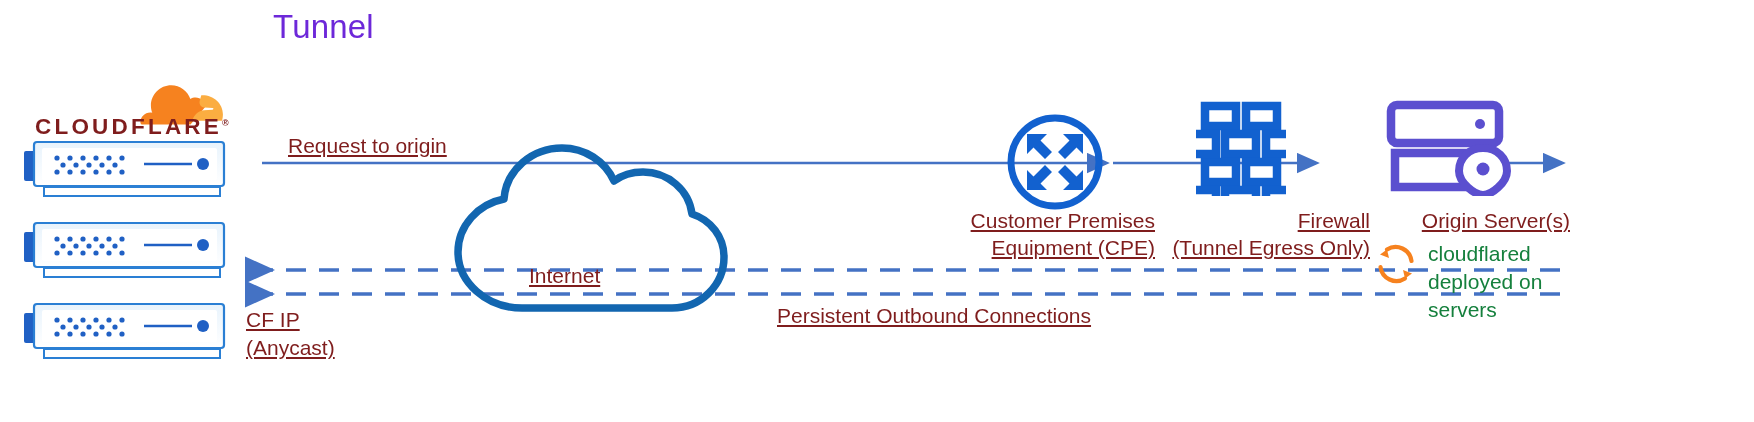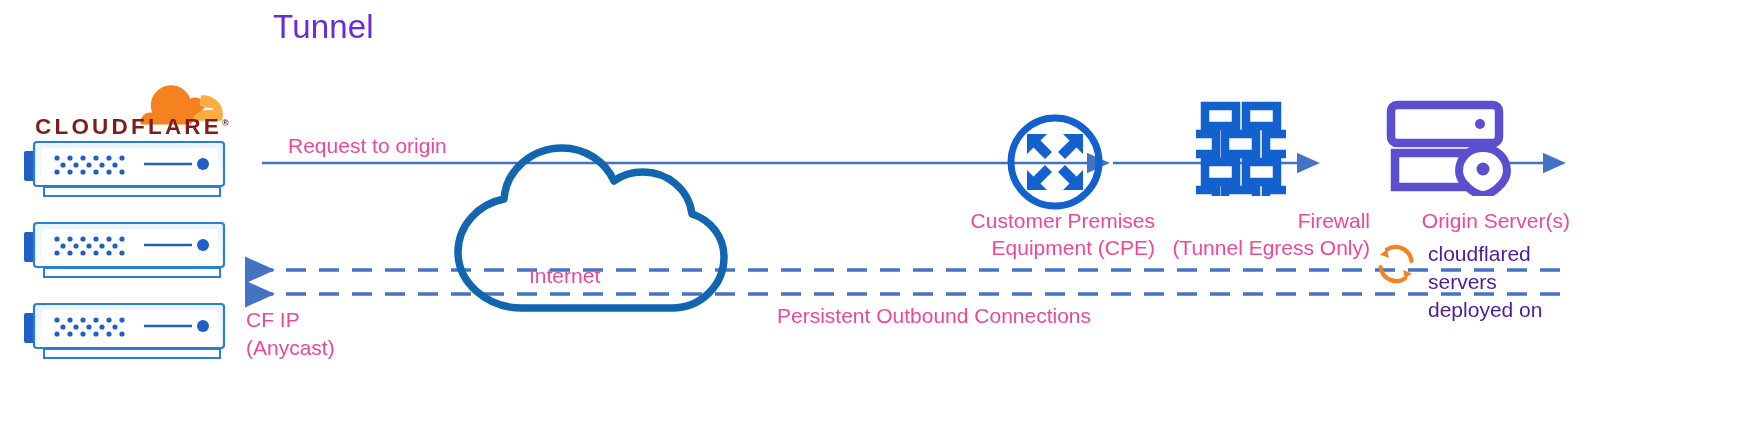--- a/index.html
+++ b/index.html
@@ -49,44 +49,45 @@
     letter-spacing: 0;
   }
 
   
   .server-unit { width: 205px; height: 60px; }
   .server-unit svg { display: block; }
 
   
   .lbl {
     font-size: 21px;
-    color: #ec4899;
+    color: #7f1d1d;
     line-height: 27px;
     white-space: nowrap;
+    text-decoration: underline;
   }
   .lbl.center { text-align: right; }
 
   
   #label-request-to-origin { left: 288px; top: 132px; }
   #label-internet { left: 529px; top: 219px; margin-top: 43px; }
   #label-persistent { left: 729px; top: 302px; margin-left: 48px; }
   #label-cf-ip { left: 246px; top: 306px; line-height: 28px; white-space: normal; width: 160px;}
 
   
   #label-cpe { left: 940px; top: 207px; width: 215px; }
   #label-firewall { left: 1155px; top: 207px; width: 215px; }
   #label-origin { left: 1355px; top: 207px; width: 215px; }
 
   
   #cloudflared-note {
     left: 1428px;
     top: 240px;
     width: 140px;
     font-size: 21px;
-    color: #4c1d95;
+    color: #15803d;
     line-height: 28px;
   }
   #cloudflared-icon { left: 1372px; top: 240px; }
 
   
   #wires { left: 0; top: 0; width: 1754px; height: 422px; pointer-events: none; }
 </style>
 </head>
 <body>
 
@@ -312,22 +313,22 @@
       <g fill="none" stroke="#f6821f" stroke-width="4.2" stroke-linecap="round">
         <path d="M8.5 27 A16 16 0 0 0 33 38.5"></path>
         <path d="M39.5 21 A16 16 0 0 0 15 9.5"></path>
       </g>
       <path d="M33 38.5 L31 30 L40 33.5 Z" fill="#f6821f"></path>
       <path d="M15 9.5 L17 18 L8 14.5 Z" fill="#f6821f"></path>
     </svg>
   </div>
   <div class="abs" id="cloudflared-note">
     <div>cloudflared</div>
+    <div>deployed on</div>
     <div>servers</div>
-    <div>deployed on</div>
   </div>
 
   <div class="abs lbl" id="label-request-to-origin">Request to origin</div>
 
   <div class="abs lbl" id="label-persistent">Persistent Outbound Connections</div>
 
   <div class="abs lbl" id="label-cf-ip">
     <div>CF IP</div>
     <div>(Anycast)</div>
   </div>

